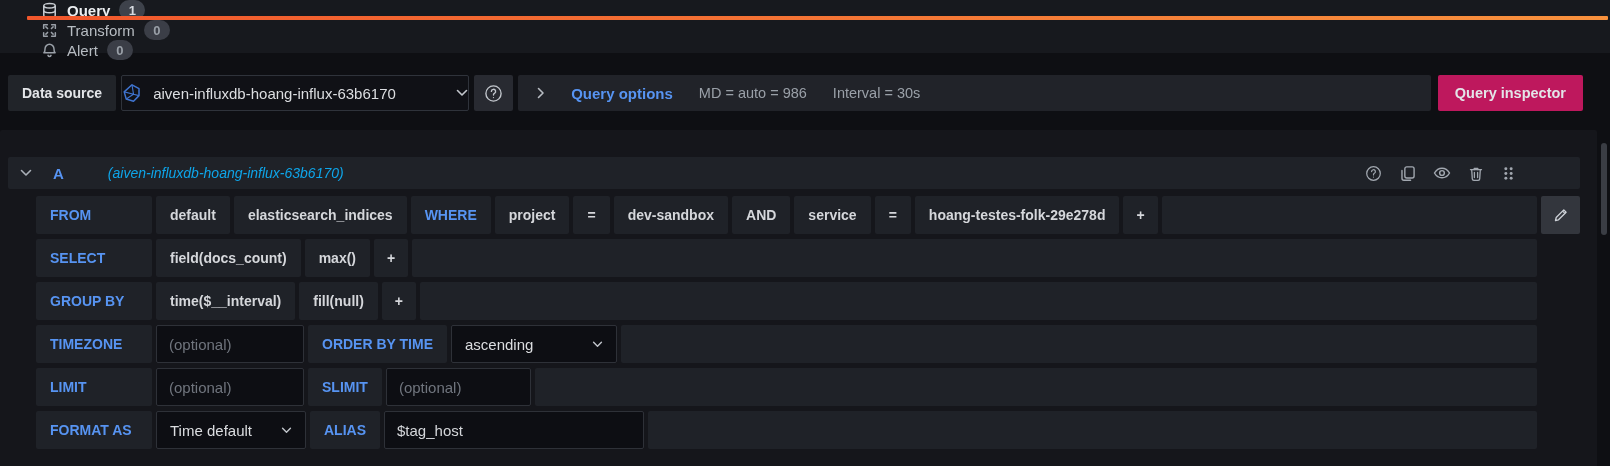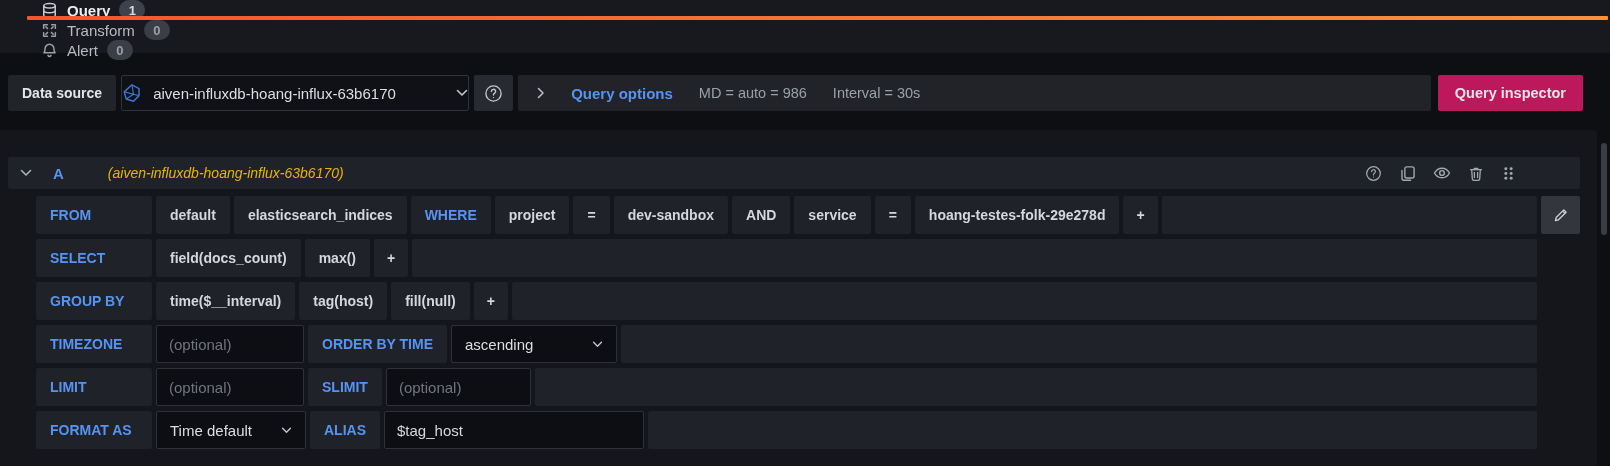--- a/index.html
+++ b/index.html
@@ -69,21 +69,21 @@
   
   .editor {
     position:absolute; left:0; right:13px; top:130px; height:336px;
     background:#15161b; border-radius:2px 2px 0 0; padding:27px 17px 0 8px;
   }
   .qheader {
     height:32px; background:#1f2228; border-radius:2px;
     display:flex; align-items:center; padding:0 12px; cursor:pointer;
   }
   .qheader .refid { color:#5794F2; font-size:15px; font-weight:700; margin:0 44px 0 21px; }
-  .qheader .qtitle { color:#eab308; font-size:14px; font-style:italic; }
+  .qheader .qtitle { color:#0ea5e9; font-size:14px; font-style:italic; }
   .qheader .spacer { flex:1; }
   .hicons { display:flex; align-items:center; gap:17px; margin-right:52px; }
   .hicon { cursor:pointer; display:flex; }
 
   .rows { padding:7px 0 0 28px; }
   .row { display:flex; gap:4px; height:38px; margin-bottom:5px; }
   .row.pad-r { padding-right:43px; }
   .kw {
     background:#1f2228; border-radius:2px; color:#5794F2; font-size:14px; font-weight:700;
     display:flex; align-items:center; padding:0 14px; cursor:pointer; white-space:nowrap;
@@ -288,21 +288,20 @@
         <div class="kw kw-main">SELECT</div>
         <div class="seg">field(docs_count)</div>
         <div class="seg">max()</div>
         <div class="seg plus">+</div>
         <div class="filler"></div>
       </div>
 
       <div class="row pad-r">
         <div class="kw kw-main">GROUP BY</div>
         <div class="seg">time($__interval)</div>
-        <div class="seg">tag(host)</div>
         <div class="seg">fill(null)</div>
         <div class="seg plus">+</div>
         <div class="filler"></div>
       </div>
 
       <div class="row pad-r">
         <div class="kw kw-main">TIMEZONE</div>
         <input class="tinput" placeholder="(optional)" style="">
         <div class="kw">ORDER BY TIME</div>
         <div class="tselect">

